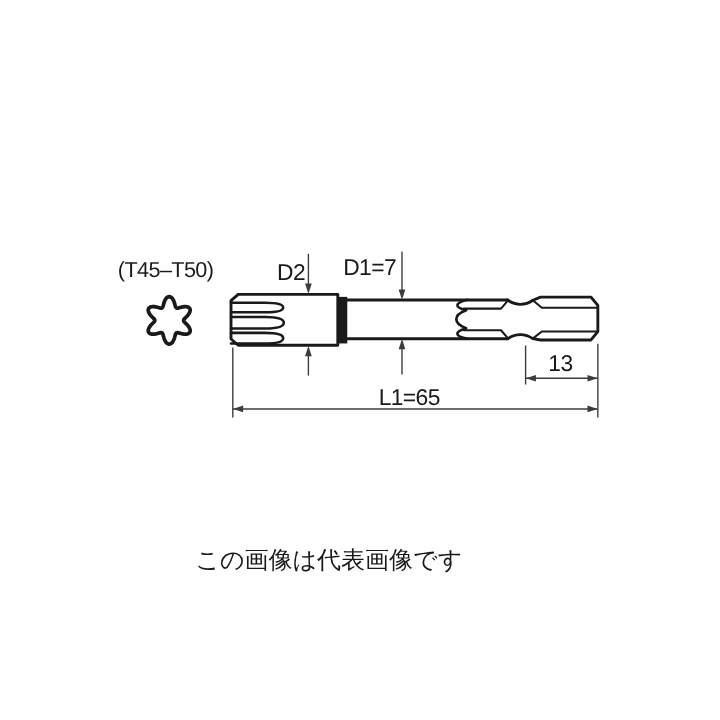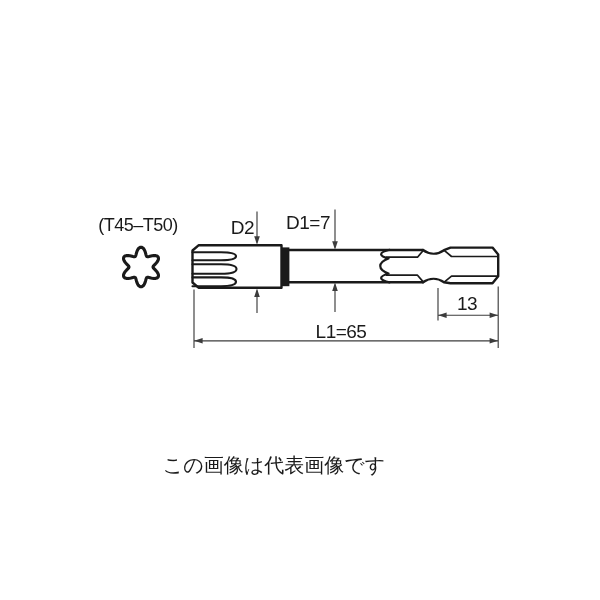--- a/index.html
+++ b/index.html
@@ -34,21 +34,21 @@
   }
   .notes {
     position: absolute;
     top: 456px;
     left: 0;
     right: 0;
     text-align: center;
     font-size: 20px;
     line-height: 22px;
     color: var(--text, #1a1a1a);
-    font-family: Liberation Mono, monospace;
+    font-family: Liberation Serif, serif;
   }
   .outline-stroke { stroke: var(--outline, #1a1a1a); }
   .dim-stroke    { stroke: var(--dimension, #3c3c3c); }
   .dim-fill      { fill: var(--dimension, #3c3c3c); }
 </style>
 </head>
 <body>
 
 <div class="canvas">
 

